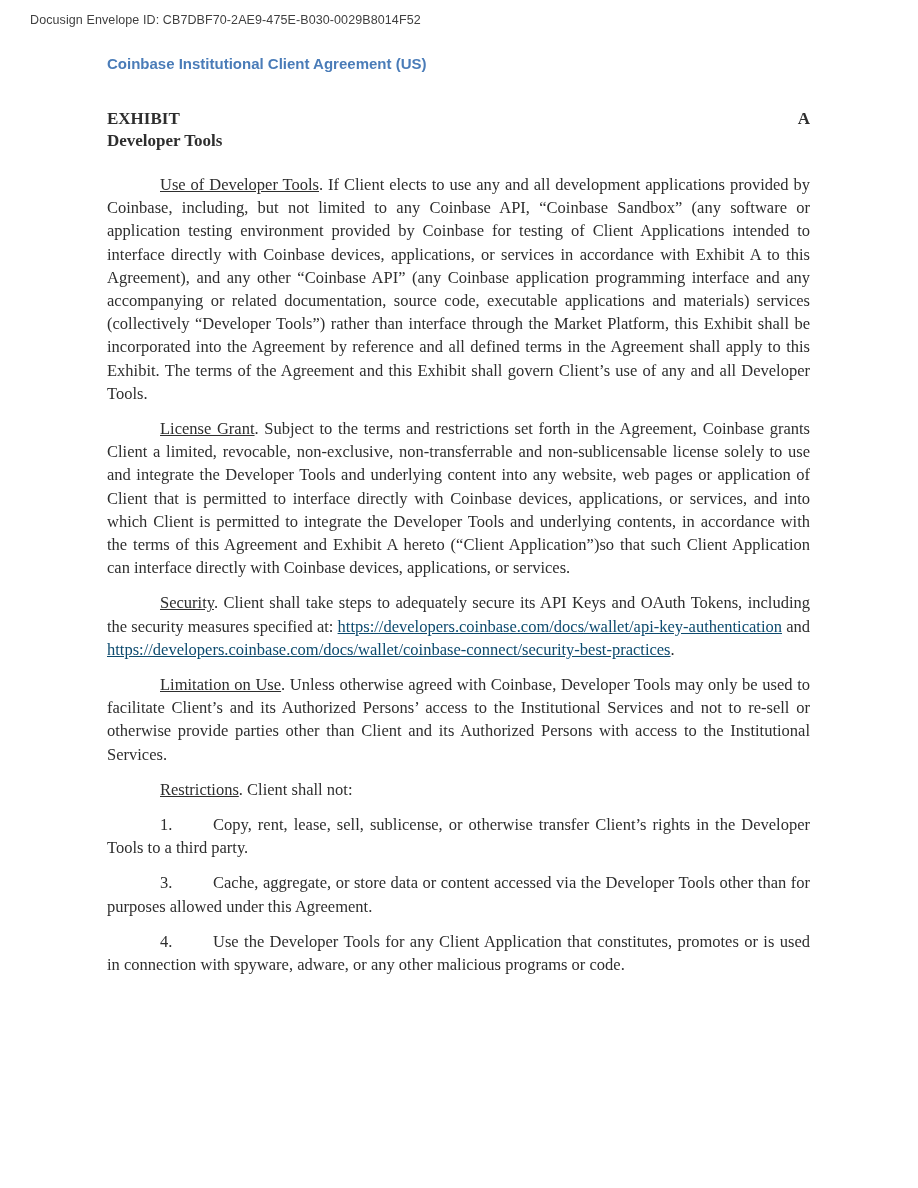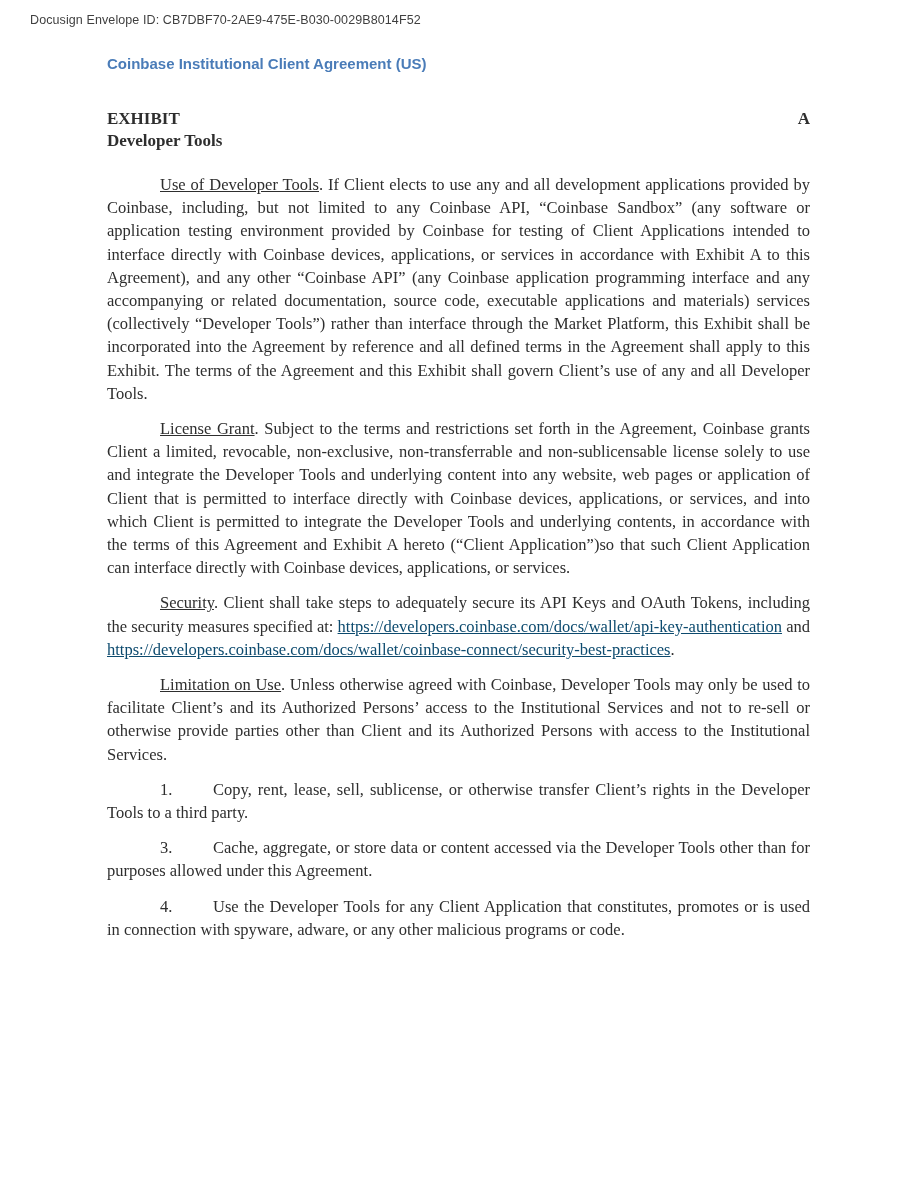--- a/index.html
+++ b/index.html
@@ -109,20 +109,23 @@
     </p>
 
     <p class="para">
       <span class="lead">Security</span><span>. Client shall take steps to adequately secure its API Keys and OAuth Tokens, including the security measures specified at: </span><a class="doclink">https://developers.coinbase.com/docs/wallet/api-key-authentication</a><span> and </span><a class="doclink">https://developers.coinbase.com/docs/wallet/coinbase-connect/security-best-practices</a><span>.</span>
     </p>
 
     <p class="para">
       <span class="lead">Limitation on Use</span><span>. Unless otherwise agreed with Coinbase, Developer Tools may only be used to facilitate Client’s and its Authorized Persons’ access to the Institutional Services and not to re-sell or otherwise provide parties other than Client and its Authorized Persons with access to the Institutional Services.</span>
     </p>
 
+    <p class="para">
+      <span class="lead">Restrictions</span><span>. Client shall not:</span>
+    </p>
 
     <p class="para">
       <span class="item-num">1.</span><span>Copy, rent, lease, sell, sublicense, or otherwise transfer Client’s rights in the Developer Tools to a third party.</span>
     </p>
 
 
     <p class="para">
       <span class="item-num">3.</span><span>Cache, aggregate, or store data or content accessed via the Developer Tools other than for purposes allowed under this Agreement.</span>
     </p>
 

